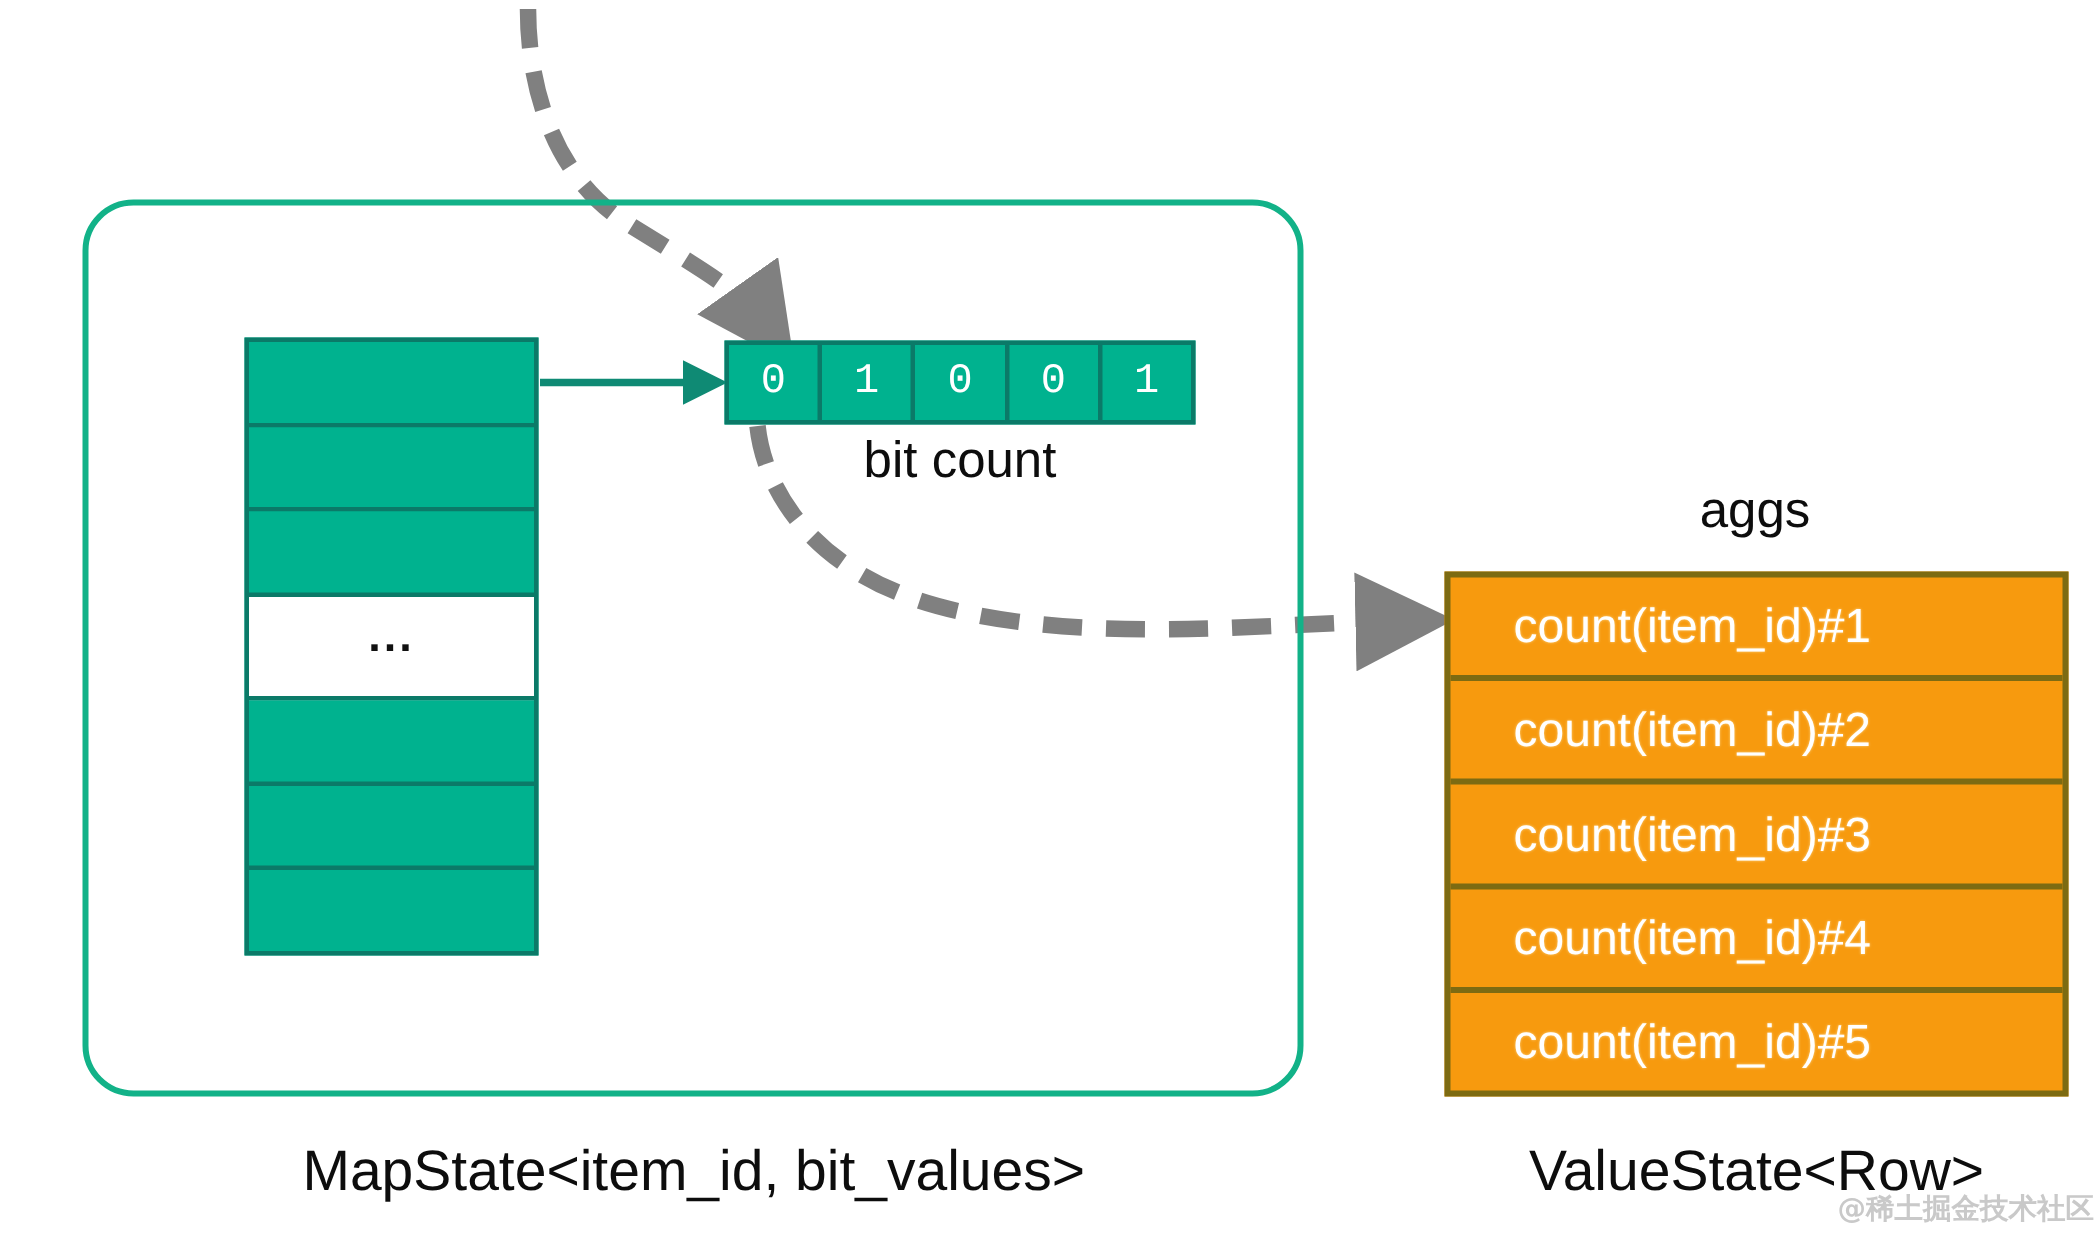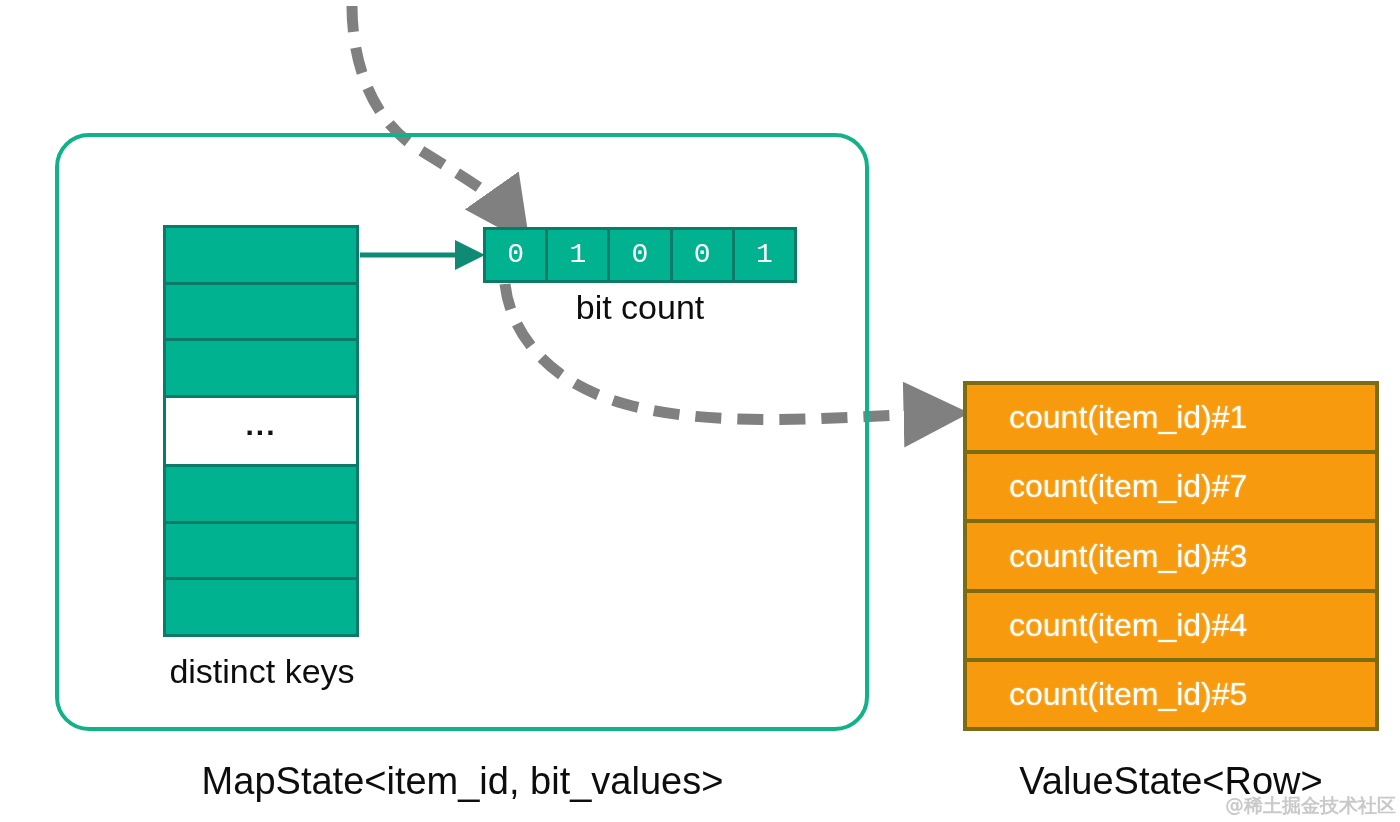--- a/index.html
+++ b/index.html
@@ -221,36 +221,36 @@
   <div class="abs" id="distinct-keys-table">
     <div class="key-row"></div>
     <div class="key-row"></div>
     <div class="key-row"></div>
     <div class="key-row ellipsis">...</div>
     <div class="key-row"></div>
     <div class="key-row"></div>
     <div class="key-row"></div>
   </div>
 
-  <div class="abs" id="distinct-keys-label">distinct keys</div>
 
   <div class="abs" id="bit-values-table">
     <div class="bit-cell">0</div>
     <div class="bit-cell">1</div>
     <div class="bit-cell">0</div>
     <div class="bit-cell">0</div>
     <div class="bit-cell">1</div>
   </div>
 
   <div class="abs" id="bit-values-label">bit count</div>
 
+  <div class="abs" id="aggs-title">aggs</div>
 
   <div class="abs" id="aggs-table">
     <div class="agg-row">count(item_id)#1</div>
-    <div class="agg-row">count(item_id)#7</div>
+    <div class="agg-row">count(item_id)#2</div>
     <div class="agg-row">count(item_id)#3</div>
     <div class="agg-row">count(item_id)#4</div>
     <div class="agg-row">count(item_id)#5</div>
   </div>
 
   <div class="abs" id="valuestate-caption">ValueState&lt;Row&gt;</div>
 
   <div class="abs" id="mapstate-caption">MapState&lt;item_id, bit_values&gt;</div>
 
   <div class="abs" id="watermark">@稀土掘金技术社区</div>

